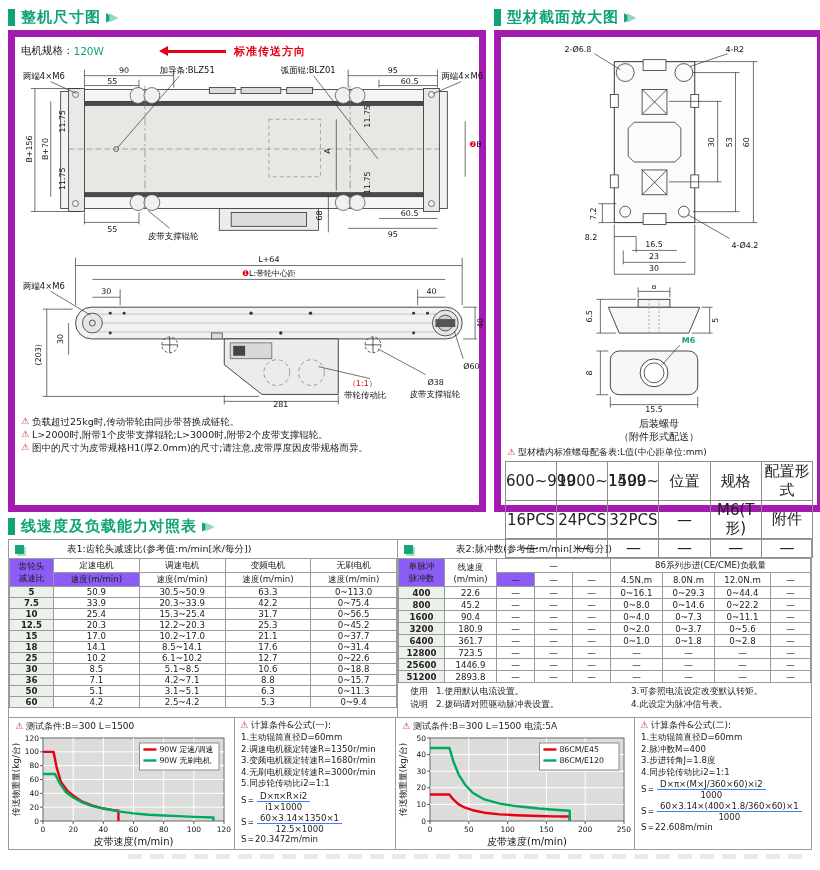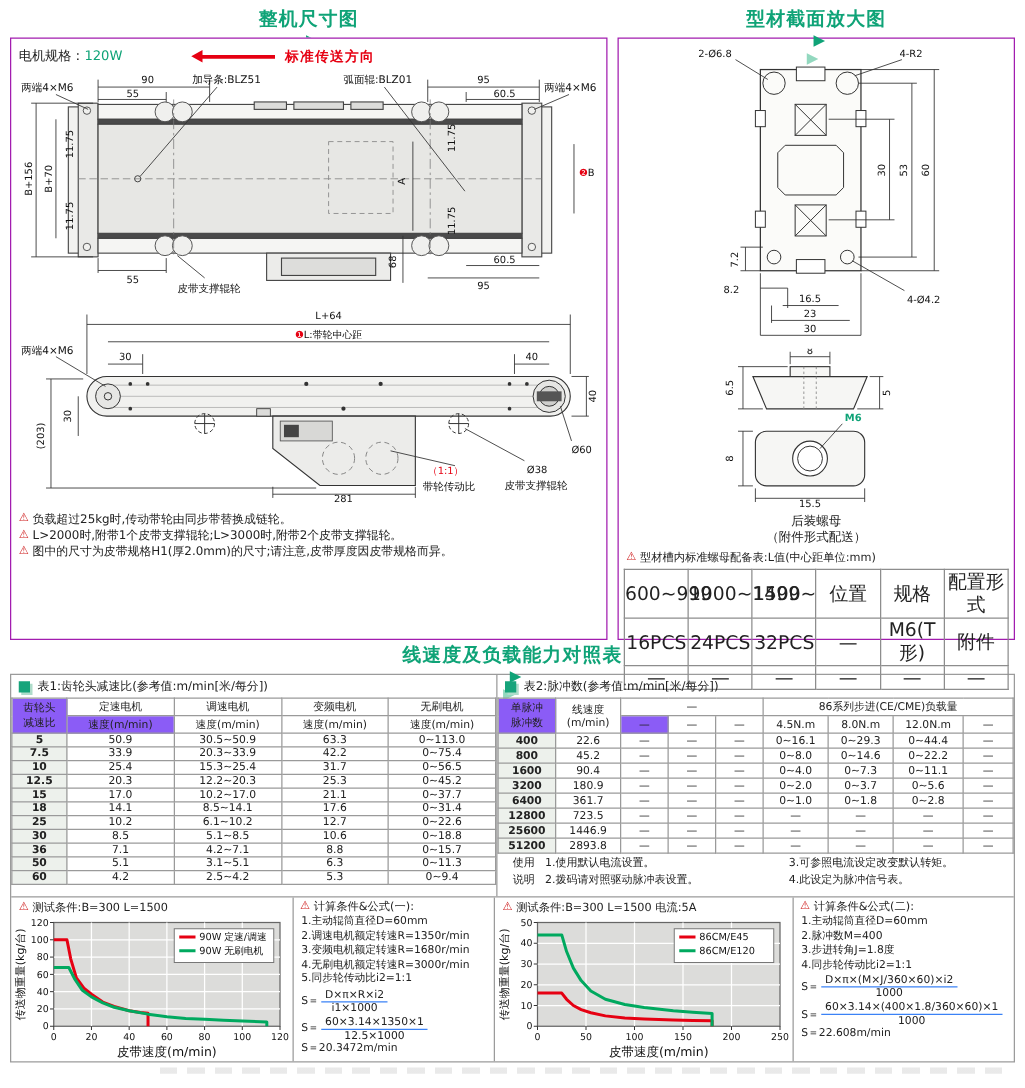--- a/index.html
+++ b/index.html
@@ -1,26 +1,26 @@
 <!DOCTYPE html>
 <html><head>
 <meta charset="utf-8">
 <style>
   * { margin:0; padding:0; box-sizing:border-box; }
   body { width:820px; height:870px; background:#fff; font-family:"DejaVu Sans","Liberation Sans",sans-serif; color:#222; overflow:hidden; }
   .page { width:820px; height:870px; position:relative; padding:6px 8px 0 8px; }
   .top-row { display:flex; gap:8px; }
   .col-left { width:478px; }
   .col-right { flex:1; }
-  .sec-h { display:flex; align-items:center; height:22px; margin-bottom:2px;flex-direction:column; }
+  .sec-h { display:flex; align-items:center; height:22px; margin-bottom:2px; }
   .sec-bar { width:7px; height:17px; background:#0fa377; margin-right:6px; }
   .sec-title { color:#0fa377; font-weight:bold; font-size:15px; letter-spacing:1px; }
   .sec-arrow { color:#0fa377; font-size:12px; margin-left:5px; }
   .sec-arrow2 { color:#93d8bf; font-size:12px; margin-left:-6px; }
-  .panel { border:1px solid #a21caf; background:#fff; }
+  .panel { border:7px solid #a21caf; background:#fff; }
   .panel-left-box { height:482px; padding:4px 2px 0 6px; position:relative; }
   .panel-right-box { height:482px; padding:2px 4px 0 4px; }
   .motor-row { display:flex; align-items:center; font-size:10.5px; height:20px; }
   .motor-value { color:#0fa377; }
   .dir-wrap { display:flex; align-items:center; margin-left:60px; }
   .dir-arrow { width:62px; height:0; border-top:3px solid #e60012; position:relative; margin-right:8px; }
   .dir-arrow:before { content:""; position:absolute; left:-10px; top:-6.5px; border:5px solid transparent; border-right:9px solid #e60012; }
   .dir-text { color:#e60012; font-weight:bold; font-size:11px; letter-spacing:1px; }
   svg text { font-family:"DejaVu Sans","Liberation Sans",sans-serif; fill:#111; }
   .dim { font-size:8px; }
@@ -33,21 +33,21 @@
   .nut-caption { text-align:center; font-size:10px; line-height:13px; }
   .pr-note { display:flex; align-items:center; font-size:9px; margin:3px 0 2px 2px; }
   table { border-collapse:collapse; width:100%; table-layout:fixed; }
   .pr-table { font-size:15px; }
   .pr-table th, .pr-table td { border:1px solid #8d8d8d; text-align:center; height:17px; font-weight:normal; }
   .bottom { margin-top:3px; }
   .bottom-box { border:1px solid #9b9b9b; }
   .tables-row { display:flex; height:178px; border-bottom:1px solid #9b9b9b; }
   .t1-wrap { width:389px; border-right:1px solid #9b9b9b; }
   .t2-wrap { flex:1; }
-  .t-title { display:flex; align-items:center; height:18px; padding-left:6px; font-size:9.5px; }
+  .t-title { display:flex; align-items:center; height:18px; padding-left:6px; font-size:9.5px;gap:37px; }
   .sq { width:9px; height:9px; background:#16a47b; box-shadow:2px 2px 0 #aedcca; margin-right:6px; }
   .d-table { font-size:8.6px; }
   .d-table th, .d-table td { border:1px solid #9a9a9a; text-align:center; font-weight:normal; padding:0 1px; }
   .d-table th { height:14px; }
   .t1 td { height:10px; }
   .t2 td { height:12px; }
   .d-table tbody td:first-child { background:#edf1ec; font-weight:bold; }
   .t1 thead th:first-child, .t2 thead th:first-child { background:#8b5cf6; }
   .usage { display:flex; font-size:8.8px; padding:2px 2px 0 4px; line-height:13px; }
   .usage-label { width:34px;text-align:center; }

